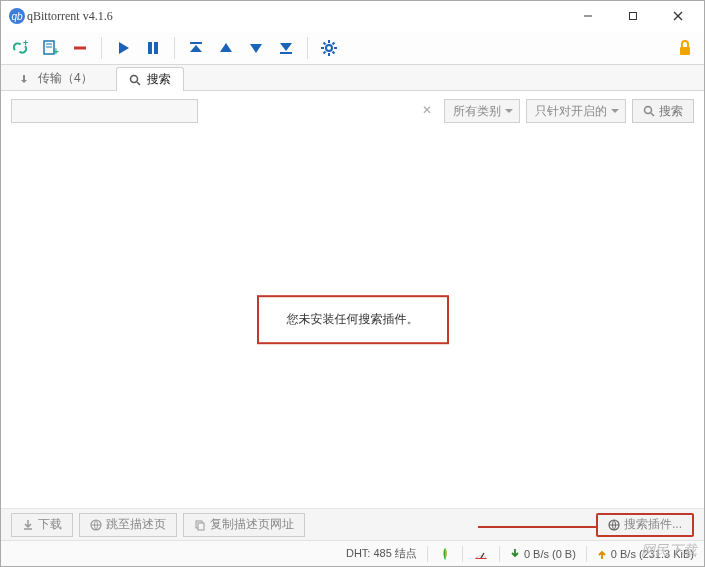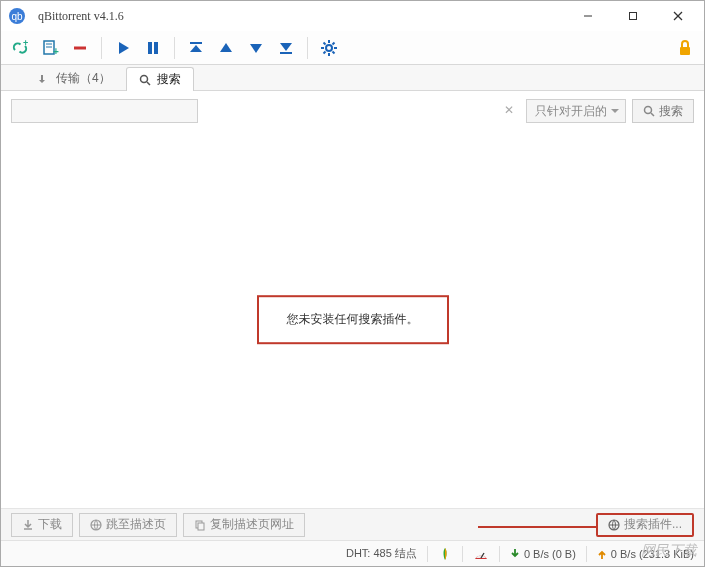--- a/index.html
+++ b/index.html
@@ -32,21 +32,22 @@
   }
   .titlebar .app-icon {
     width: 16px; height: 16px;
     border-radius: 50%;
     background: #3b7dd8;
     color: #fff;
     font-size: 10px;
     display: flex;
     align-items: center;
     justify-content: center;
-    margin-right: 13px;
+    margin-right: 2px;
+    font-style: italic;
   }
   .titlebar .title { flex: 1; font-family: Liberation Serif, serif; }
   .win-controls { display: flex; }
   .win-btn {
     width: 45px; height: 28px;
     display: flex; align-items: center; justify-content: center;
     color: #555;
   }
   
   .menubar {
@@ -81,24 +82,24 @@
   }
   .toolbar .lock {
     margin-left: auto;
     color: #e6a100;
   }
   
   .tabs {
     height: 26px;
     display: flex;
     align-items: flex-end;
-    padding: 0 24px;
+    padding: 0 6px;
     background: #f7f7f7;
     border-bottom: 1px solid #d8d8d8;
-    gap: 2px;
+    gap: 10px;
   }
   .tab {
     height: 24px;
     padding: 0 12px;
     display: flex; align-items: center;
     gap: 6px;
     border: 1px solid transparent;
     border-bottom: none;
     font-size: 12px;
     color: #666;
@@ -362,20 +363,23 @@
         </svg>
       <span>搜索</span>
     </div>
   </div>
 
   <div class="search-panel">
     <div class="search-row">
       <div class="search-input-wrap">
         <input class="search-input" placeholder="" style="">
         <span class="clear-x">✕</span>
+      </div>
+      <div class="dropdown">
+        <span>所有类别</span>
       </div>
       <div class="dropdown" style="min-width:90px;">
         <span>只针对开启的</span>
       </div>
       <div class="btn">
         <svg viewBox="0 0 12 12">
             <circle cx="5" cy="5" r="3.5" fill="none" stroke="#888" stroke-width="1.5"></circle>
             <line x1="8" y1="8" x2="11" y2="11" stroke="#888" stroke-width="1.5"></line>
           </svg>
         <span>搜索</span>

